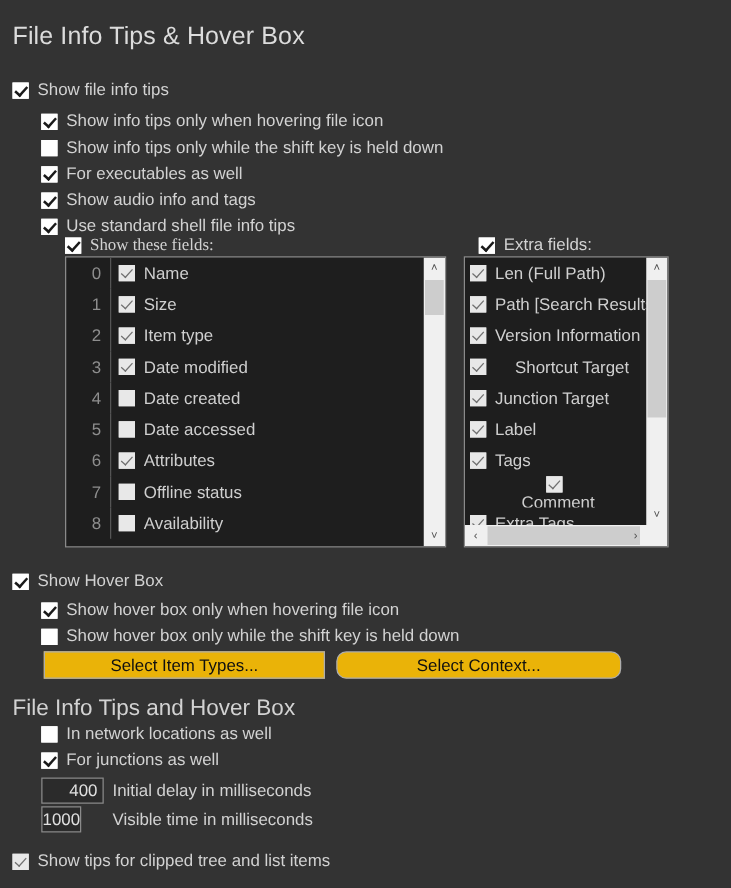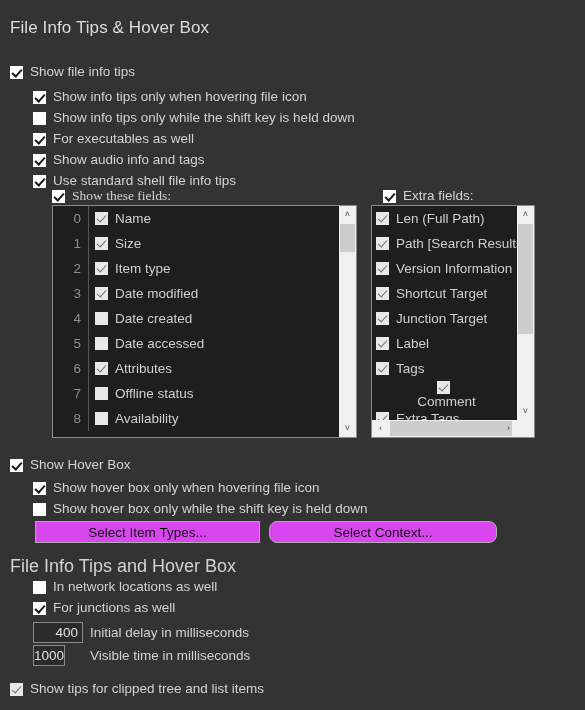--- a/index.html
+++ b/index.html
@@ -15,21 +15,21 @@
     color: #d4d4d4;
     overflow: hidden;
     position: relative;
   }
 
   
   .page-title {
     position: absolute;
     left: 10px;
     top: 18px;
-    font-size: 17px;
+    font-size: 20px;
     font-weight: 400;
     color: #dcdcdc;
     letter-spacing: 0.1px;
     white-space: nowrap;
   }
 
   
   .crow {
     position: absolute;
     display: flex;
@@ -166,21 +166,21 @@
     position: absolute;
     top: 1px;
     bottom: 1px;
     background: #cdcdcd;
   }
 
   
   .btn {
     position: absolute;
     box-sizing: border-box;
-    background: #d946ef;
+    background: #eab308;
     border: 1px solid #adadad;
     color: #101010;
     font-size: 13.5px;
     display: flex;
     align-items: center;
     justify-content: center;
     height: 22px;
     cursor: default;
     white-space: nowrap;
   }
@@ -324,21 +324,21 @@
         <div class="lb-txt">Len (Full Path)</div>
       </div>
       <div class="lb-row" style="padding-left: 4px;">
         <span class="cb dim muted checked"></span>
         <div class="lb-txt">Path [Search Results only]</div>
       </div>
       <div class="lb-row" style="padding-left: 4px;">
         <span class="cb dim muted checked"></span>
         <div class="lb-txt">Version Information</div>
       </div>
-      <div class="lb-row" style="padding-left: 4px;">
+      <div class="lb-row" style="padding-left: 4px; gap: 16px;">
         <span class="cb dim muted checked"></span>
         <div class="lb-txt">Shortcut Target</div>
       </div>
       <div class="lb-row" style="padding-left: 4px;">
         <span class="cb dim muted checked"></span>
         <div class="lb-txt">Junction Target</div>
       </div>
       <div class="lb-row" style="padding-left: 4px;">
         <span class="cb dim muted checked"></span>
         <div class="lb-txt">Label</div>

